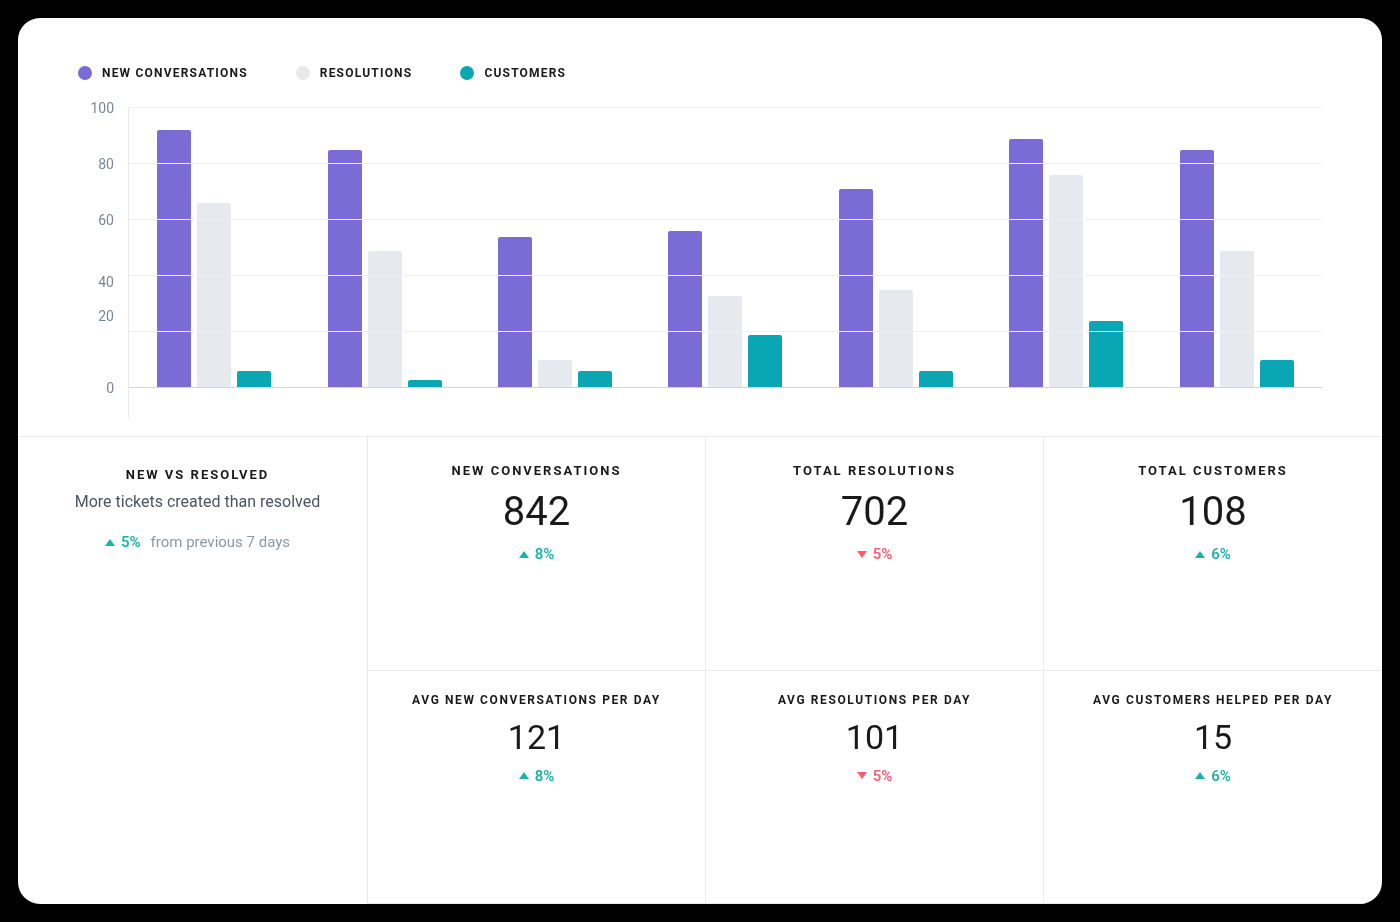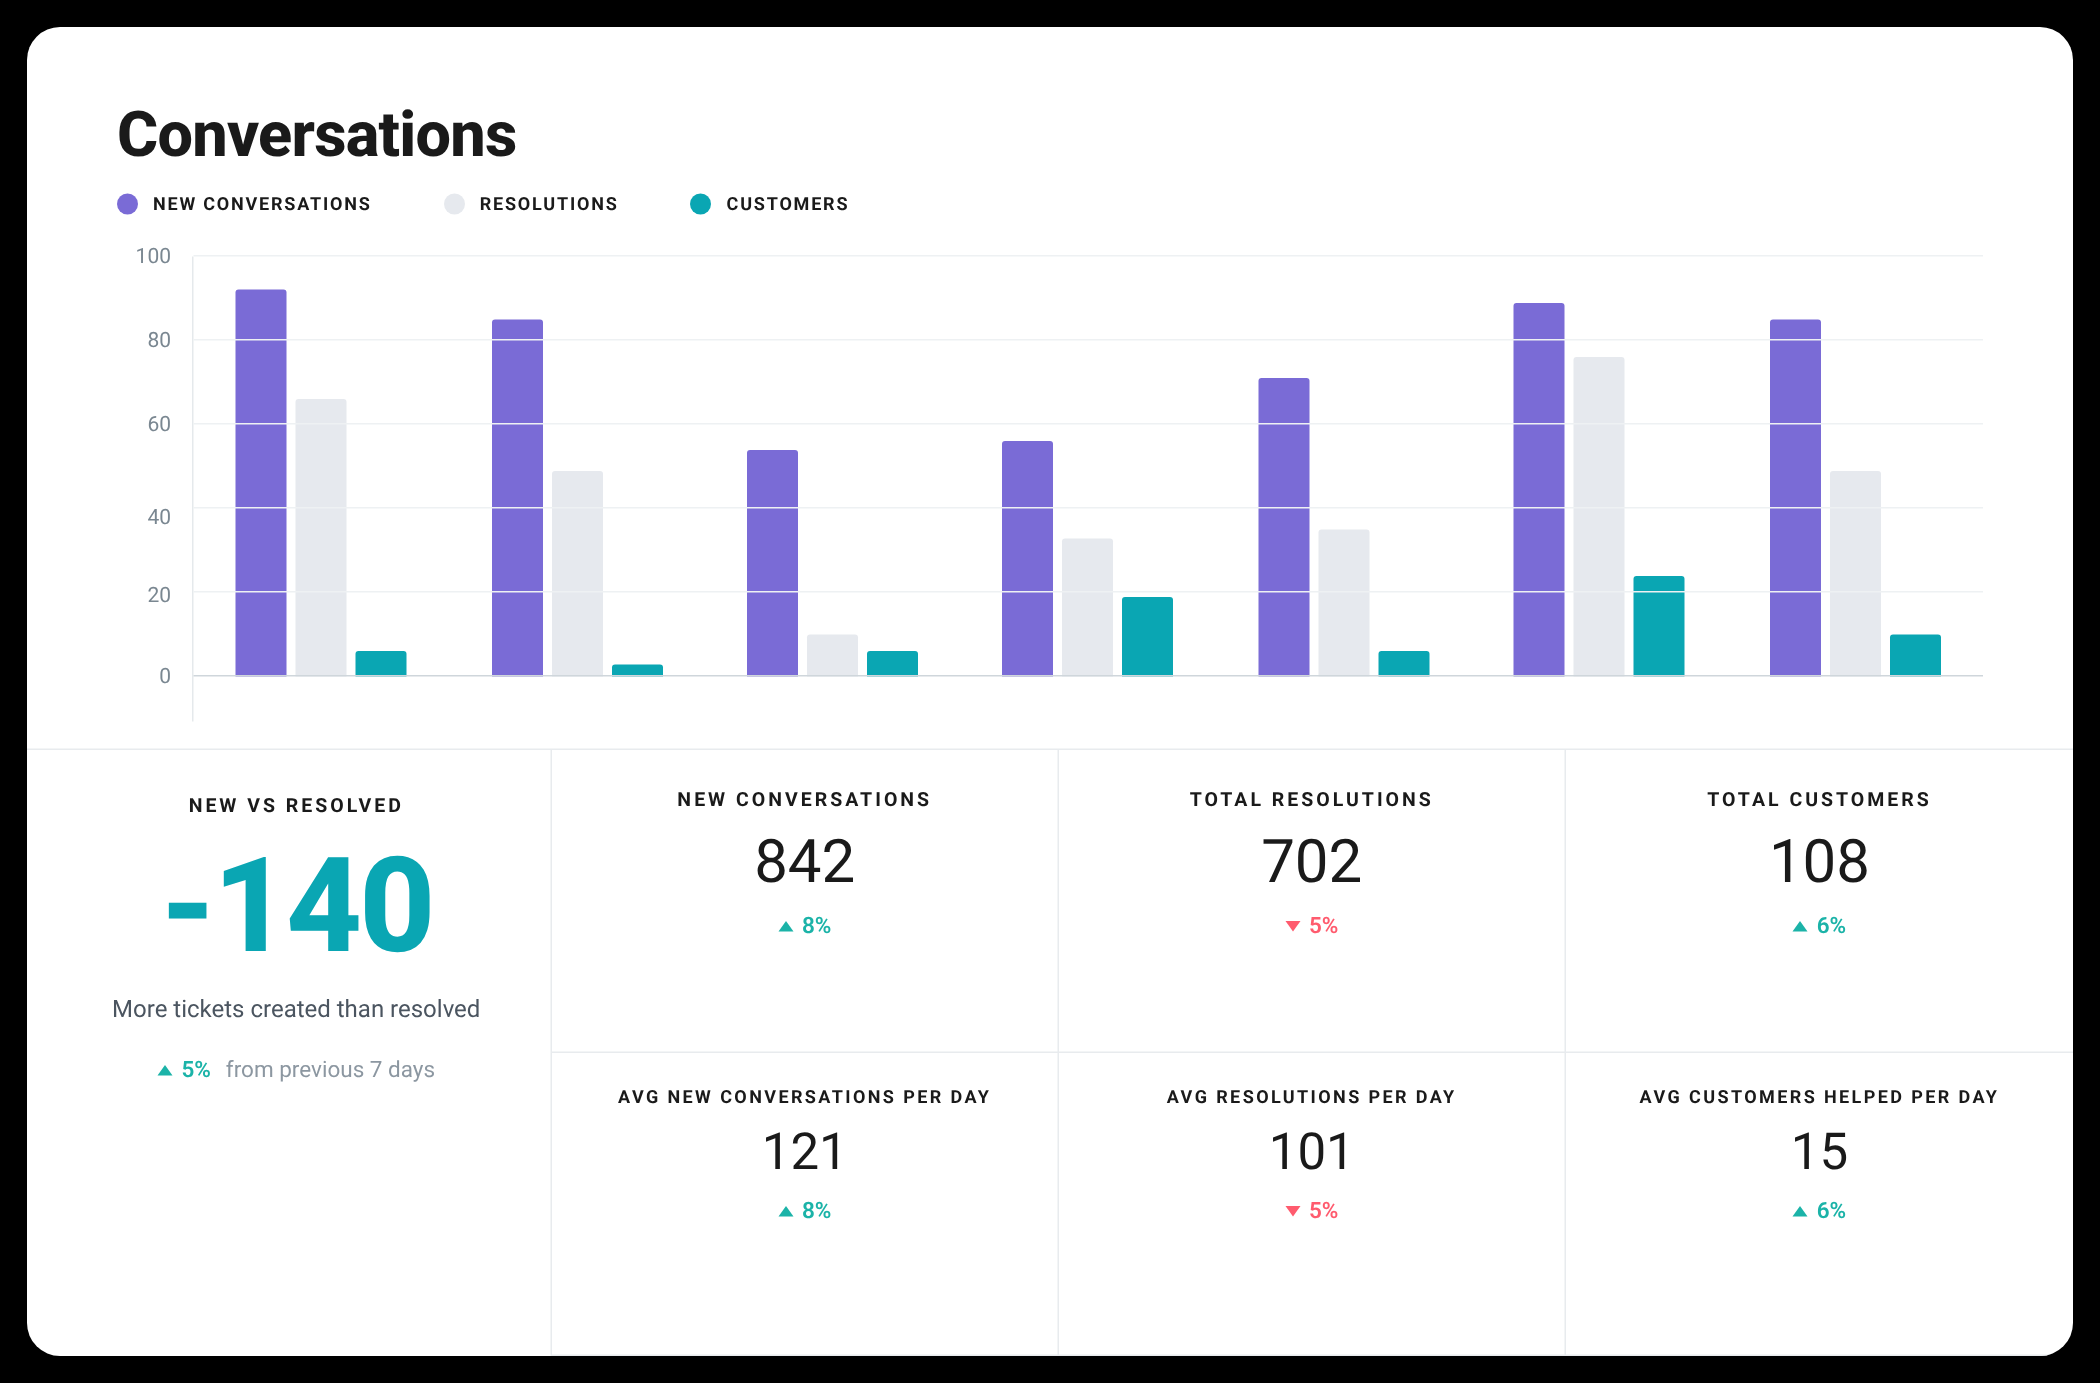--- a/index.html
+++ b/index.html
@@ -193,21 +193,20 @@
   .cell-small .metric-value { font-size: 34px; }
   .cell-small .metric-label { font-size: 12px; letter-spacing: 1.6px; }
   .cell-small { padding: 22px 16px 14px 16px; }
 </style>
 </head>
 <body>
 
 <div class="card">
 
   <div class="top">
-    <h1 class="page-title">Conversations</h1>
 
     <div class="legend">
         <div class="legend-item">
           <span class="swatch" style="background: rgb(122, 107, 214);"></span>
           <span>NEW CONVERSATIONS</span>
         </div>
         <div class="legend-item">
           <span class="swatch" style="background: rgb(230, 233, 238);"></span>
           <span>RESOLUTIONS</span>
         </div>
@@ -215,21 +214,21 @@
           <span class="swatch" style="background: rgb(10, 166, 179);"></span>
           <span>CUSTOMERS</span>
         </div>
       </div>
   </div>
 
   <div class="chart-wrap">
     <div class="chart">
       <div class="y-axis">
           <div class="y-tick" style="bottom: 30px;">0</div>
-          <div class="y-tick" style="bottom: 84px;">20</div>
+          <div class="y-tick" style="bottom: 102px;">20</div>
           <div class="y-tick" style="bottom: 136px;">40</div>
           <div class="y-tick" style="bottom: 198px;">60</div>
           <div class="y-tick" style="bottom: 254px;">80</div>
           <div class="y-tick" style="bottom: 310px;">100</div>
         </div>
       <div class="plot">
         <div class="groups">
             <div class="group">
               <div class="bar" title="NEW CONVERSATIONS: 92" style="height: 257.6px; background: rgb(122, 107, 214);"></div>
               <div class="bar" title="RESOLUTIONS: 66" style="height: 184.8px; background: rgb(230, 233, 238);"></div>
@@ -273,21 +272,20 @@
           <div class="gridline" style="bottom: 254px;"></div>
           <div class="gridline" style="bottom: 310px;"></div>
         </div>
     </div>
   </div>
 
   <div class="metrics">
 
     <div class="cell big-cell">
       <div class="metric-label">NEW VS RESOLVED</div>
-      <div class="big-value">-140</div>
       <div class="sub-caption">More tickets created than resolved</div>
       <div class="delta up">
         <span class="tri up"></span>
         <span>5%</span>
         <span class="delta-suffix">from previous 7 days</span>
       </div>
     </div>
 
     <div class="cell">
       <div class="metric-label">NEW CONVERSATIONS</div>

